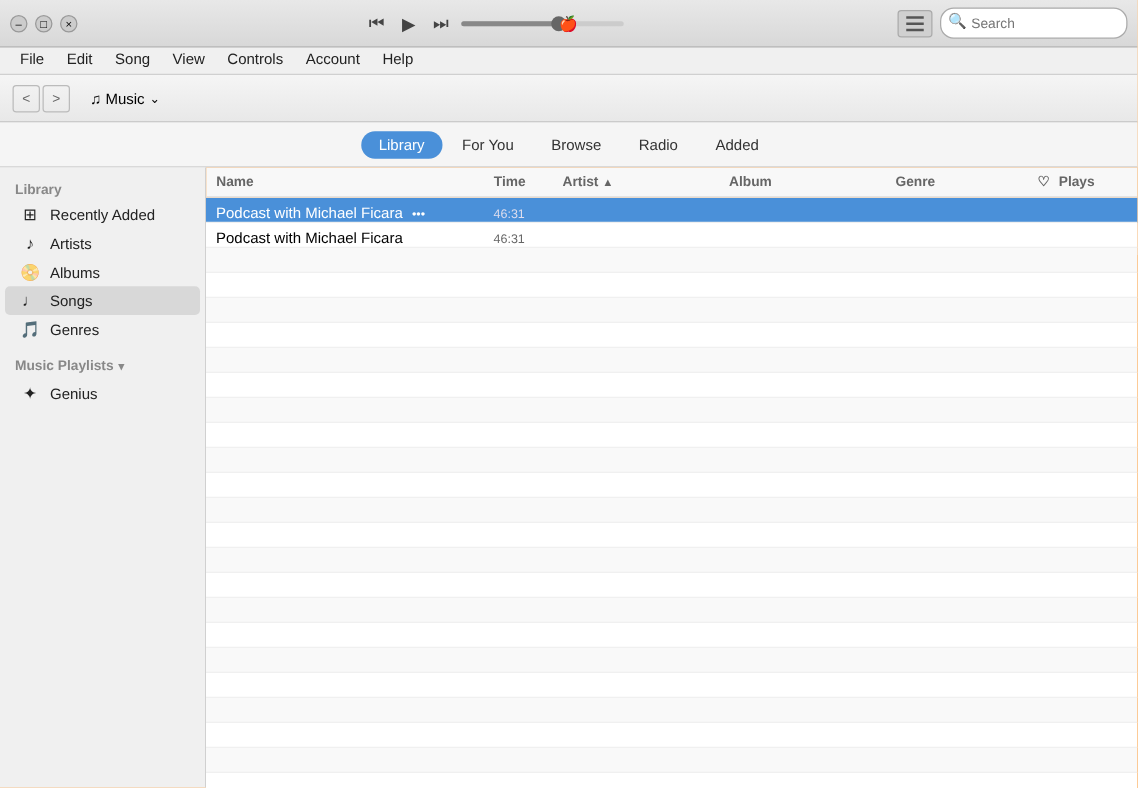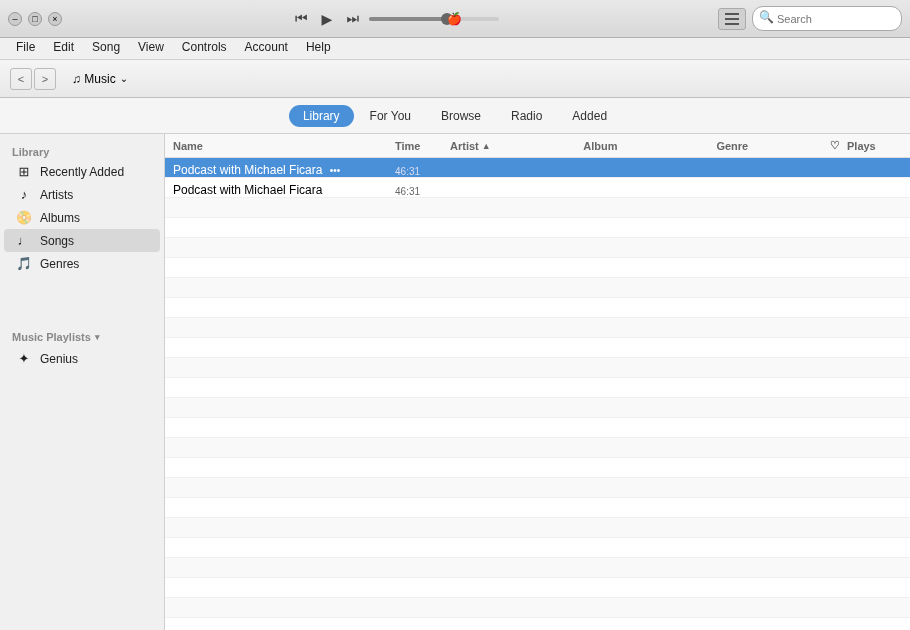--- a/index.html
+++ b/index.html
@@ -213,21 +213,20 @@
     .sidebar-divider {
       height: 8px;
     }
     .playlist-section {
       display: flex; align-items: center; gap: 4px;
       padding: 4px 12px;
       cursor: pointer;
       font-size: 11px;
       color: #888;
       font-weight: 600;
-      margin-top: 44px;
     }
 
     
     #content {
       flex: 1;
       background: #fdba74;
       overflow: hidden;
       display: flex;
       flex-direction: column;
     }

